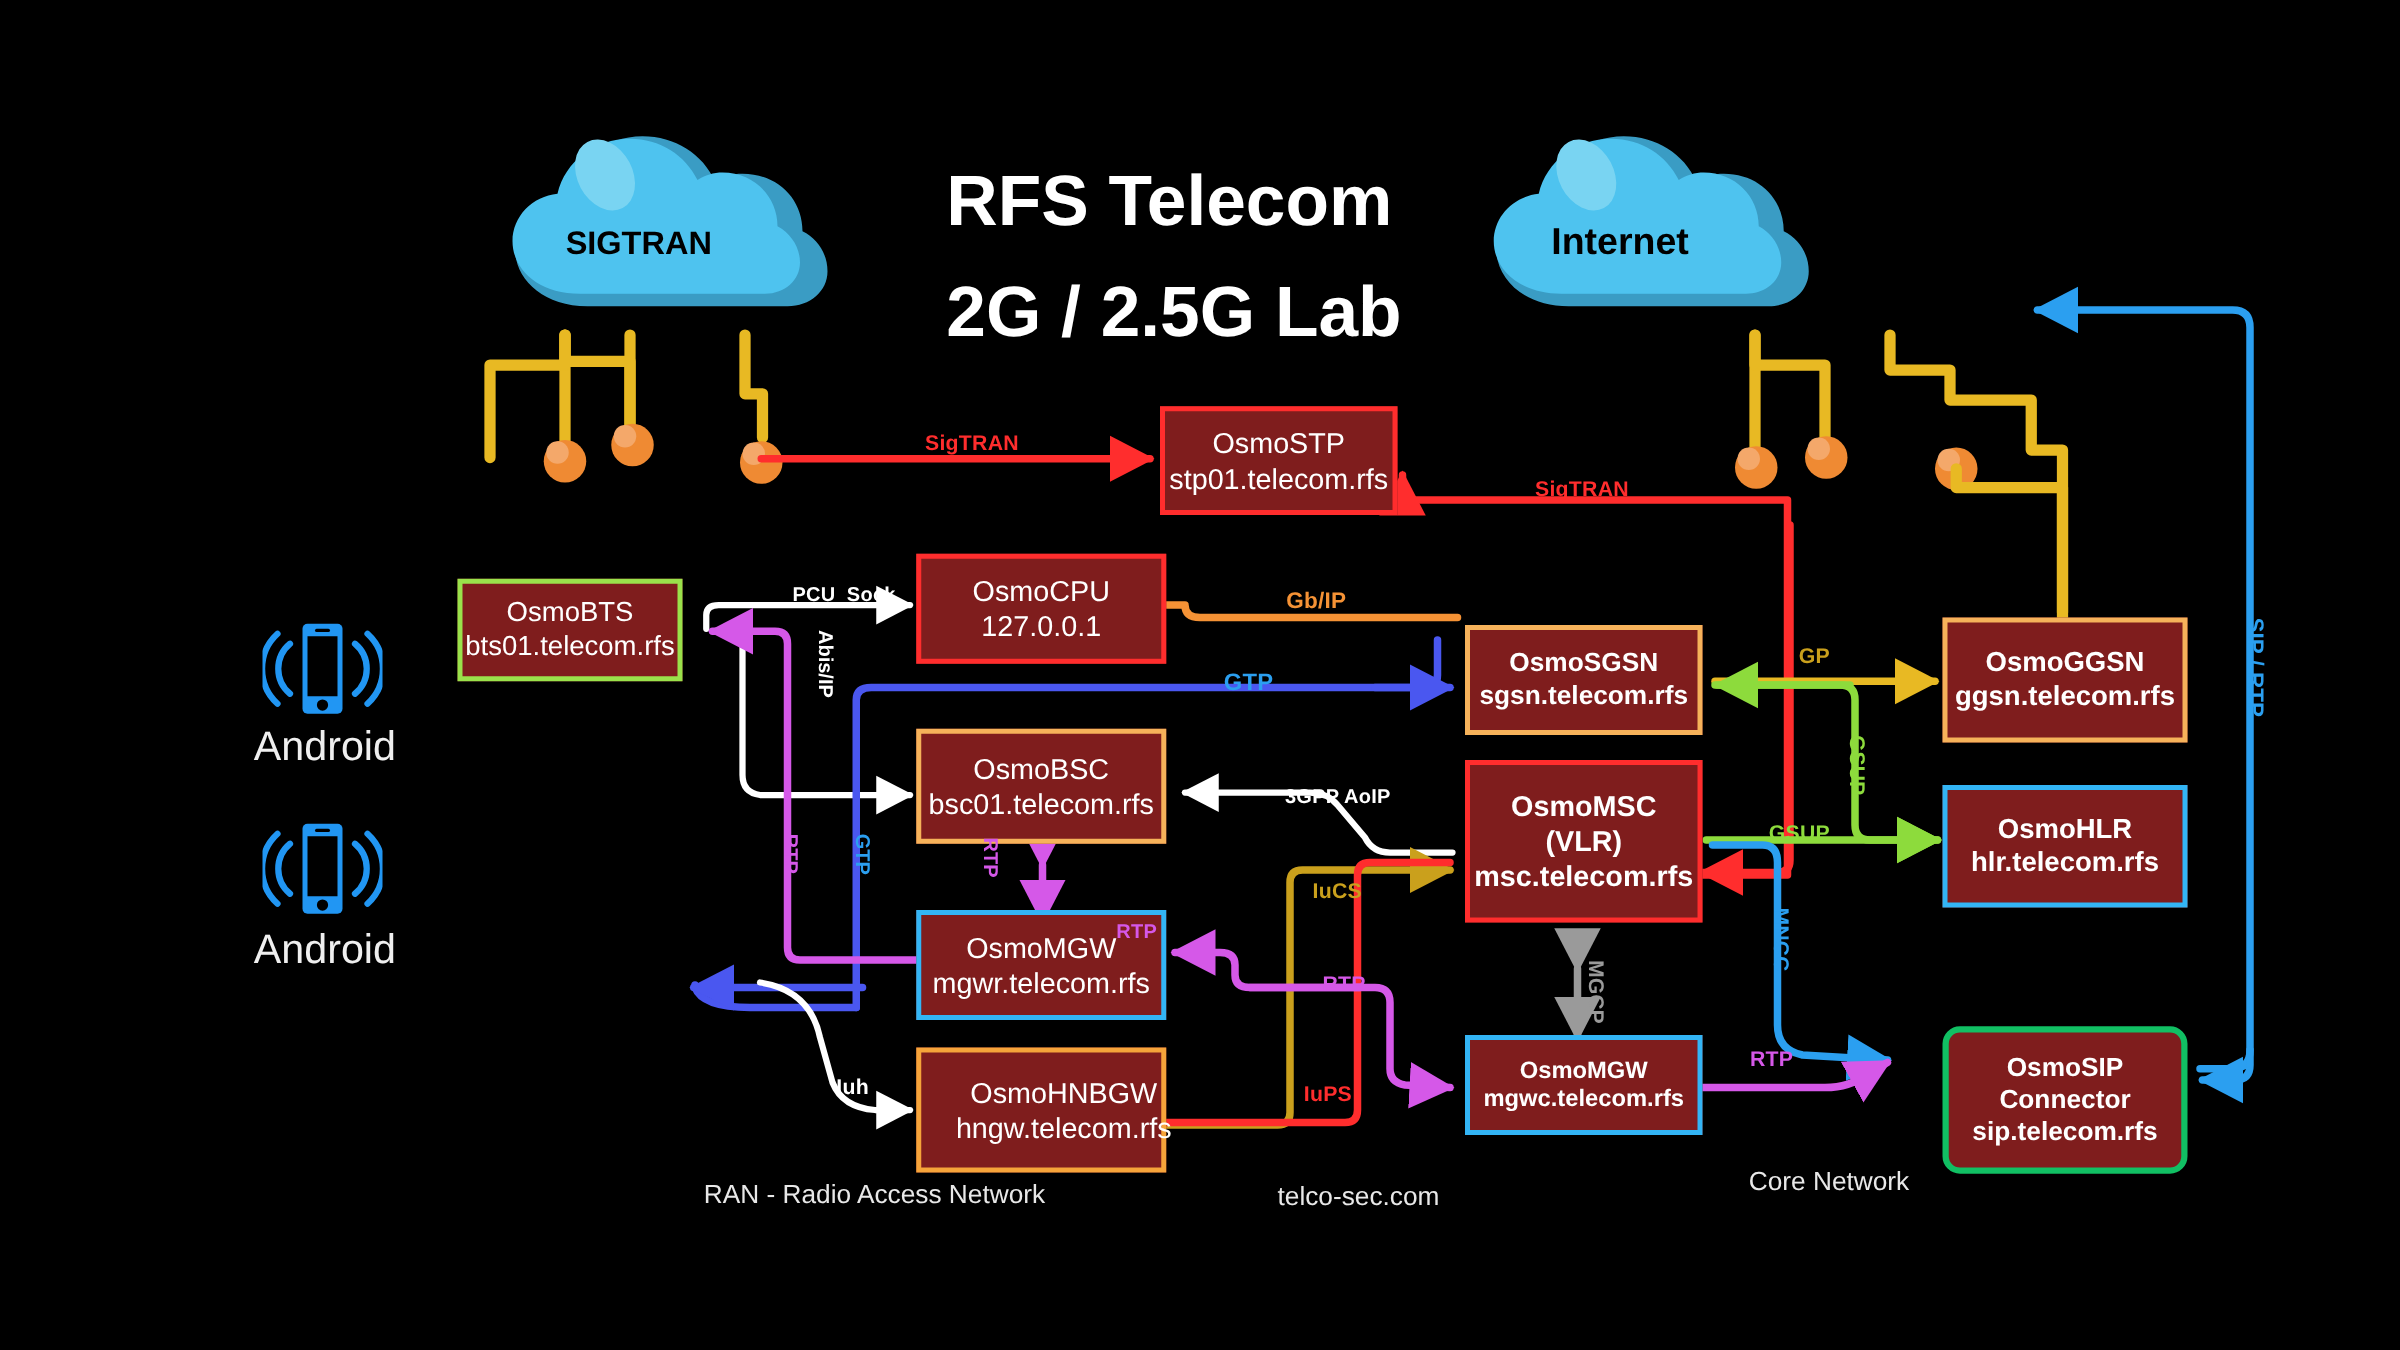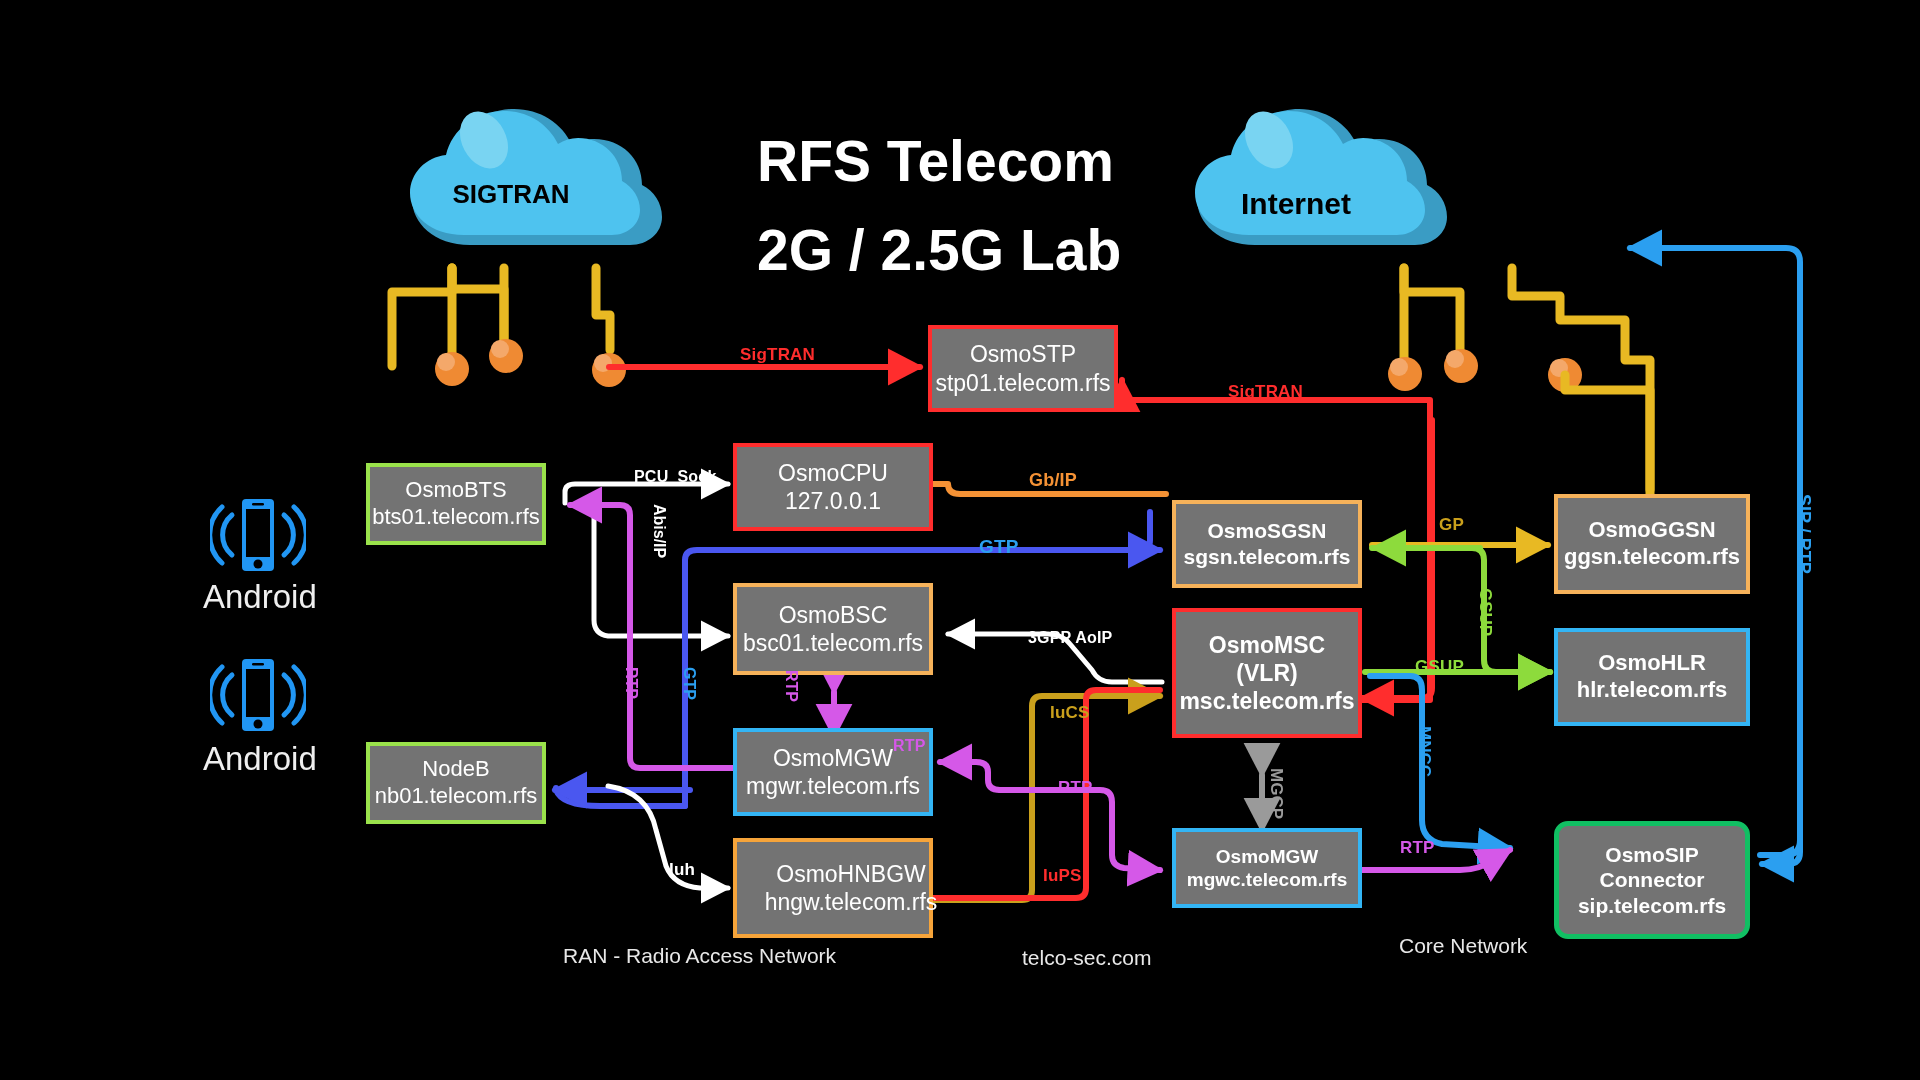--- a/index.html
+++ b/index.html
@@ -1,19 +1,19 @@
 <!DOCTYPE html>
 <html><head>
 <meta charset="utf-8">
 <style>
   html,body{margin:0;padding:0;background:#000;}
   body{width:1920px;height:1080px;overflow:hidden;font-family:"Liberation Sans",sans-serif;}
   #stage{position:relative;width:1920px;height:1080px;background:#000;}
   .node{position:absolute;box-sizing:border-box;display:flex;flex-direction:column;
-        align-items:center;justify-content:center;color:#fff;text-align:center;background:#737373;}
+        align-items:center;justify-content:center;color:#fff;text-align:center;background:#7f1d1d;}
   .node .l1,.node .l2,.node .l3{display:block;line-height:1.22;white-space:nowrap;}
   .thin{font-weight:400;}
   .bold{font-weight:700;}
   .lbl{position:absolute;white-space:nowrap;font-weight:700;letter-spacing:.2px;}
   .vlbl{position:absolute;white-space:nowrap;font-weight:700;transform-origin:0 0;}
   .plain{position:absolute;color:#e8e8e8;font-weight:400;white-space:nowrap;}
   svg.wires{position:absolute;left:0;top:0;width:1920px;height:1080px;pointer-events:none;}
   .cloudwrap{position:absolute;}
   .cloudtxt{position:absolute;color:#000;font-weight:700;white-space:nowrap;text-align:center;}
   .phone{position:absolute;}
@@ -40,21 +40,21 @@
   </div>
 
   <div class="cloudwrap" style="left:1185px;top:95px;">
     <svg width="270" height="160" viewBox="0 0 270 160">
       <g>
         <path d="M70 150 C34 150 12 128 12 104 C12 82 30 64 52 62 C58 34 84 14 114 14 C140 14 162 28 172 50 C178 46 186 44 194 44 C222 44 242 64 242 90 C254 96 262 108 262 122 C262 138 248 150 230 150 Z" fill="#3a9cc4"></path>
         <path d="M64 140 C30 140 10 120 10 98 C10 78 26 62 46 60 C52 34 76 16 104 16 C128 16 148 29 158 49 C164 45 171 43 178 43 C203 43 222 62 222 86 C233 92 240 103 240 115 C240 129 228 140 212 140 Z" fill="#4ec3ef"></path>
         <ellipse cx="84" cy="45" rx="22" ry="30" transform="rotate(-28 84 45)" fill="#79d4f2"></ellipse>
       </g>
     </svg>
-    <div class="cloudtxt" style="left:0;top:92px;width:222px;font-size:30px;">Internet</div>
+    <div class="cloudtxt" style="left:0;top:82px;width:222px;font-size:30px;">Internet</div>
   </div>
 
   <div class="phone" style="left:210px;top:495px;">
     <svg width="96" height="80" viewBox="0 0 96 80">
       <rect x="32" y="4" width="32" height="72" rx="4" fill="#2196f3"></rect>
       <rect x="36" y="14" width="24" height="48" fill="#000"></rect>
       <circle cx="48" cy="69" r="4.5" fill="#000"></circle>
       <rect x="42" y="8" width="12" height="2.6" rx="1.3" fill="#000"></rect>
       <path d="M22 20 A26 26 0 0 0 22 60" stroke="#2196f3" stroke-width="5" fill="none" stroke-linecap="round"></path>
       <path d="M12 12 A38 38 0 0 0 12 68" stroke="#2196f3" stroke-width="5" fill="none" stroke-linecap="round"></path>
@@ -220,24 +220,20 @@
   <div class="node" style="left:733px;top:583px;width:200px;height:92px;border:4px solid #f6b25a;font-size:23px;">
     <span class="l1 thin">OsmoBSC</span>
     <span class="l2 thin">bsc01.telecom.rfs</span>
   </div>
 
   <div class="node" style="left:733px;top:728px;width:200px;height:88px;border:4px solid #33b5f5;font-size:23px;">
     <span class="l1 thin">OsmoMGW</span>
     <span class="l2 thin">mgwr.telecom.rfs</span>
   </div>
 
-  <div class="node" style="left:366px;top:742px;width:180px;height:82px;border:4px solid #9ae24b;font-size:22px;">
-    <span class="l1 thin">NodeB</span>
-    <span class="l2 thin">nb01.telecom.rfs</span>
-  </div>
 
   <div class="node" style="left:733px;top:838px;width:200px;height:100px;border:4px solid #f6a43a;font-size:23px;padding-left:36px;">
     <span class="l1 thin">OsmoHNBGW</span>
     <span class="l2 thin">hngw.telecom.rfs</span>
   </div>
 
   <div class="node" style="left:1172px;top:500px;width:190px;height:88px;border:4px solid #f6b25a;font-size:21px;">
     <span class="l1 bold">OsmoSGSN</span>
     <span class="l2 bold">sgsn.telecom.rfs</span>
   </div>

